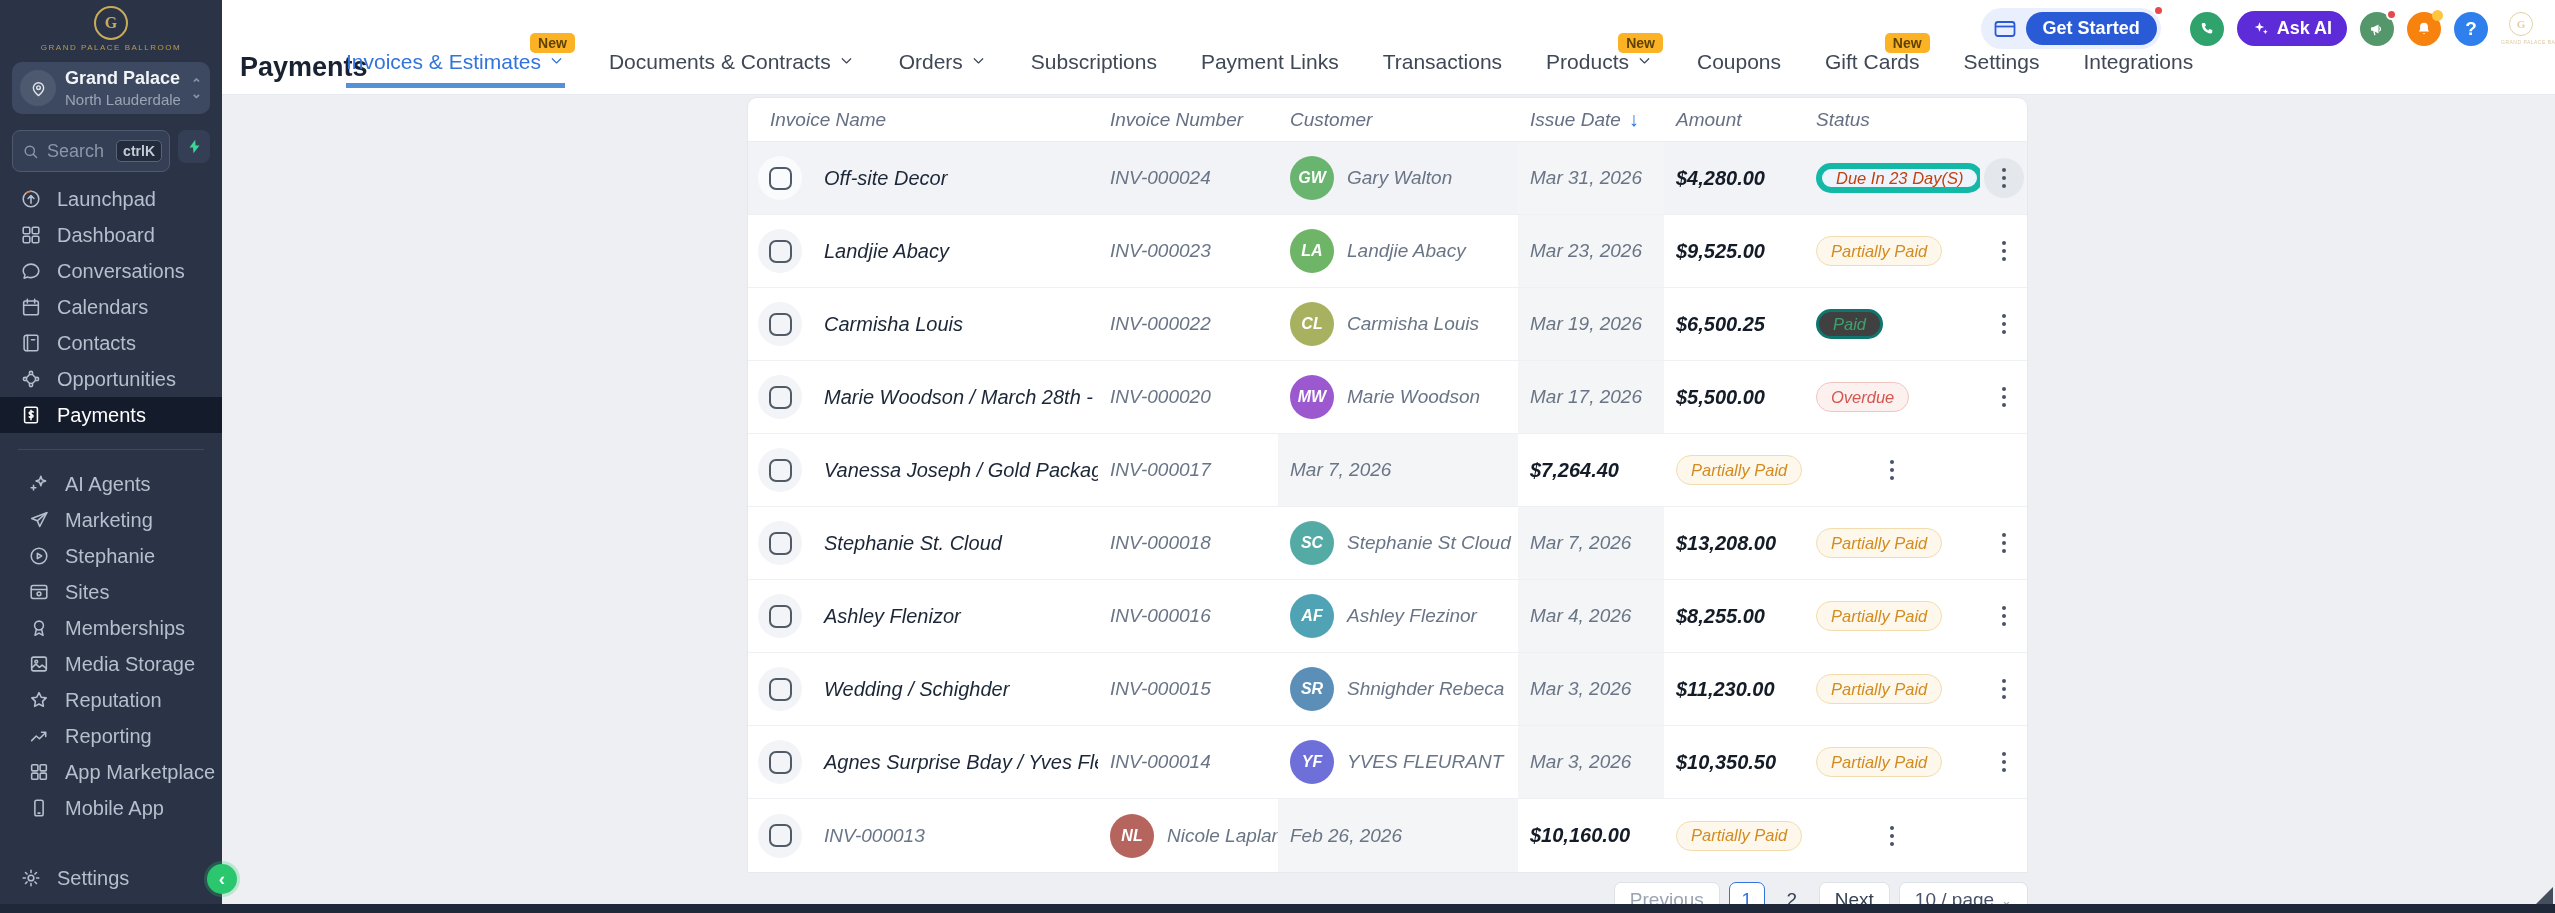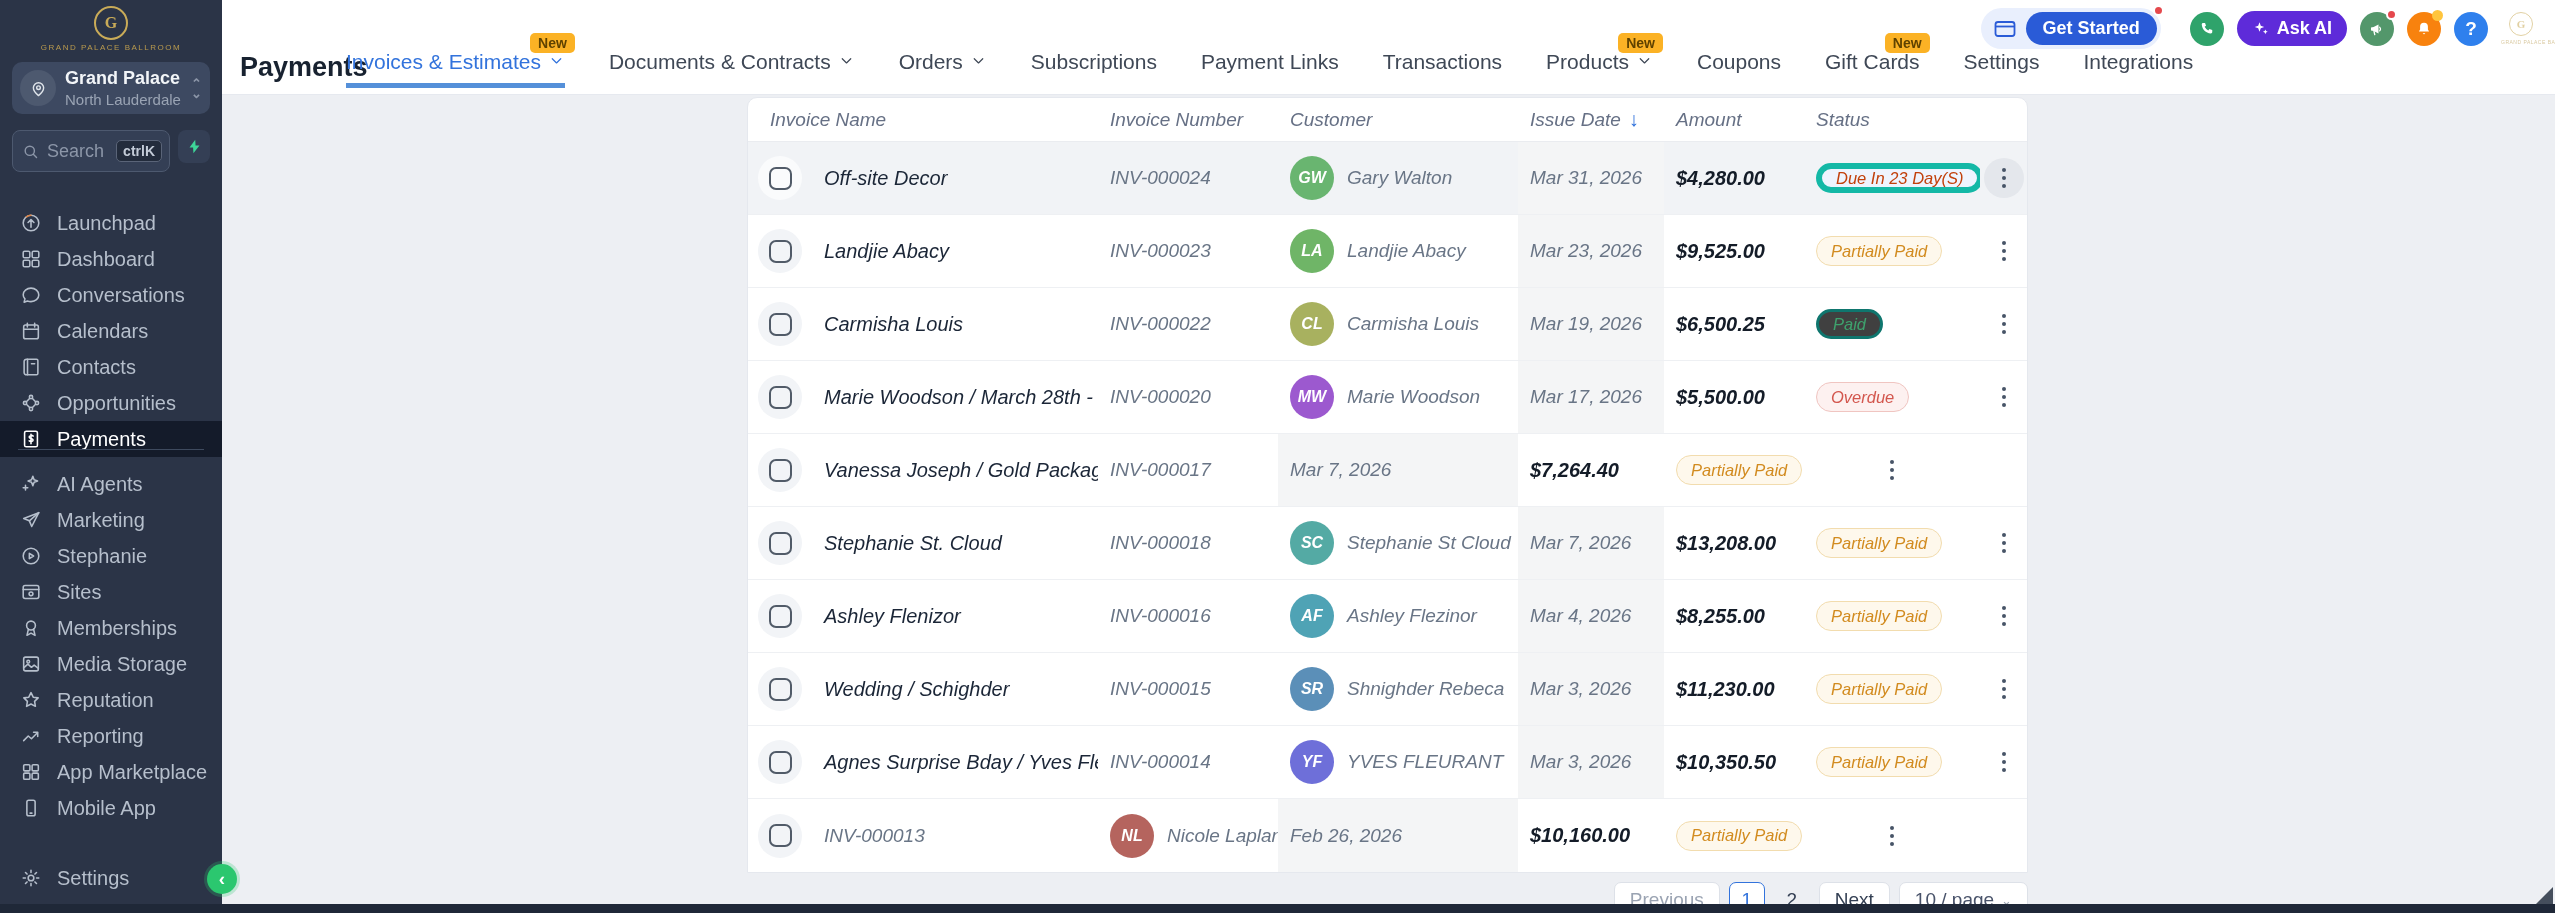--- a/index.html
+++ b/index.html
@@ -18,21 +18,21 @@
   .ws-loc { font-size:15px; color:#9aa4b4; white-space:nowrap; margin-top:2px; }
   .ws-chev { display:flex; flex-direction:column; gap:1px; color:#8c96a8; font-size:13px; line-height:9px; font-weight:bold; }
   .search-row { position:absolute; top:130px; left:12px; width:198px; height:42px; display:flex; gap:8px; }
   .searchbox { flex:1; background:#343f55; border:1px solid #4d596f; border-radius:8px; display:flex; align-items:center; padding:0 7px 0 9px; gap:8px; }
   .searchbox svg { width:17px; height:17px; color:#8c96a8; }
   .search-ph { flex:1; font-size:18px; color:#8c96a8; }
   .kbd { background:#232c3c; border:1px solid #5a6478; border-radius:5px; color:#c3cbd7; font-size:14px; font-weight:bold; padding:2px 6px; }
   .spark-btn { width:32px; height:33px; background:#343f55; border-radius:8px; display:flex; align-items:center; justify-content:center; }
   .spark-btn svg { width:17px; height:17px; }
   .menu { position:absolute; left:0; width:222px; }
-  .menu-top { top:181px;margin-top:24px; } .menu-bottom { top:466px; } .menu-settings { top:860px; }
+  .menu-top { top:181px; } .menu-bottom { top:466px;padding-left:8px; } .menu-settings { top:860px; }
   .sitem { height:36px; display:flex; align-items:center; gap:15px; padding-left:20px; font-size:20px; font-weight:500; color:#b6bfcc; cursor:pointer; white-space:nowrap; }
   .sitem .icn { width:22px; height:22px; display:inline-flex; }
   .sitem .icn svg { width:22px; height:22px; }
   .sitem.active { background:#141b2a; color:#ffffff; }
   .sdivider { position:absolute; top:449px; left:18px; width:186px; border-top:1px solid #3e4a5e; }
   .collapse-btn { position:absolute; left:207px; top:864px; width:30px; height:30px; border-radius:50%; background:#2bc76f; color:#ffffff; font-size:19px; font-weight:bold; display:flex; align-items:center; justify-content:center; z-index:9; box-shadow:0 0 0 3px rgba(43,199,111,.25); }
 
   
   .topbar { position:absolute; left:222px; top:0; right:0; height:95px; background:#ffffff; border-bottom:1px solid #e6e9ef; z-index:4; }
   .page-title { position:absolute; left:18px; top:52px; font-size:27px; font-weight:bold; color:#182230; }

